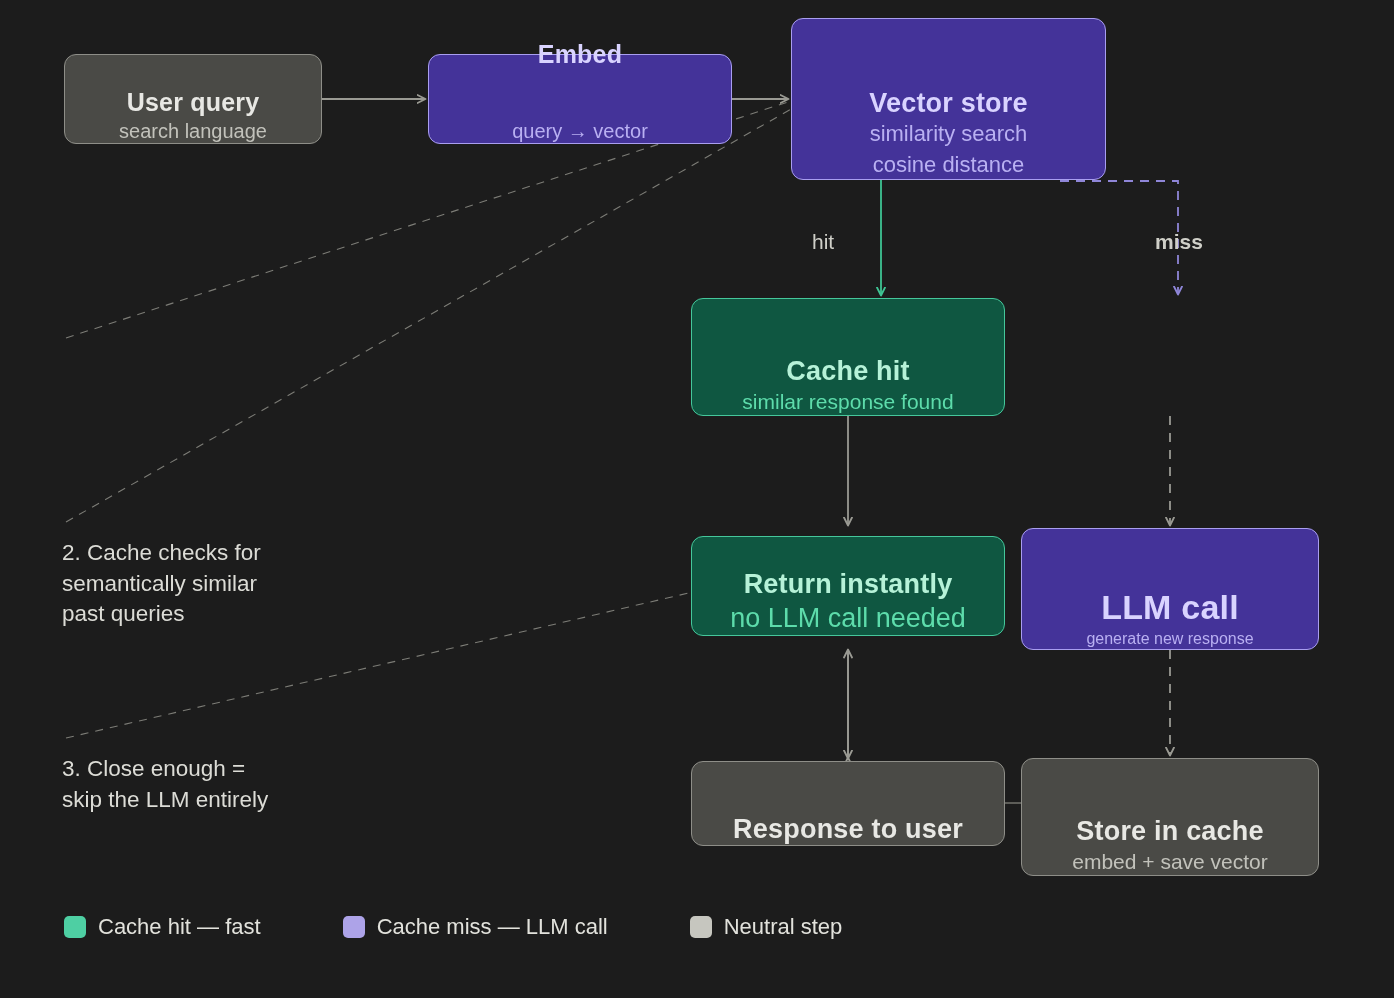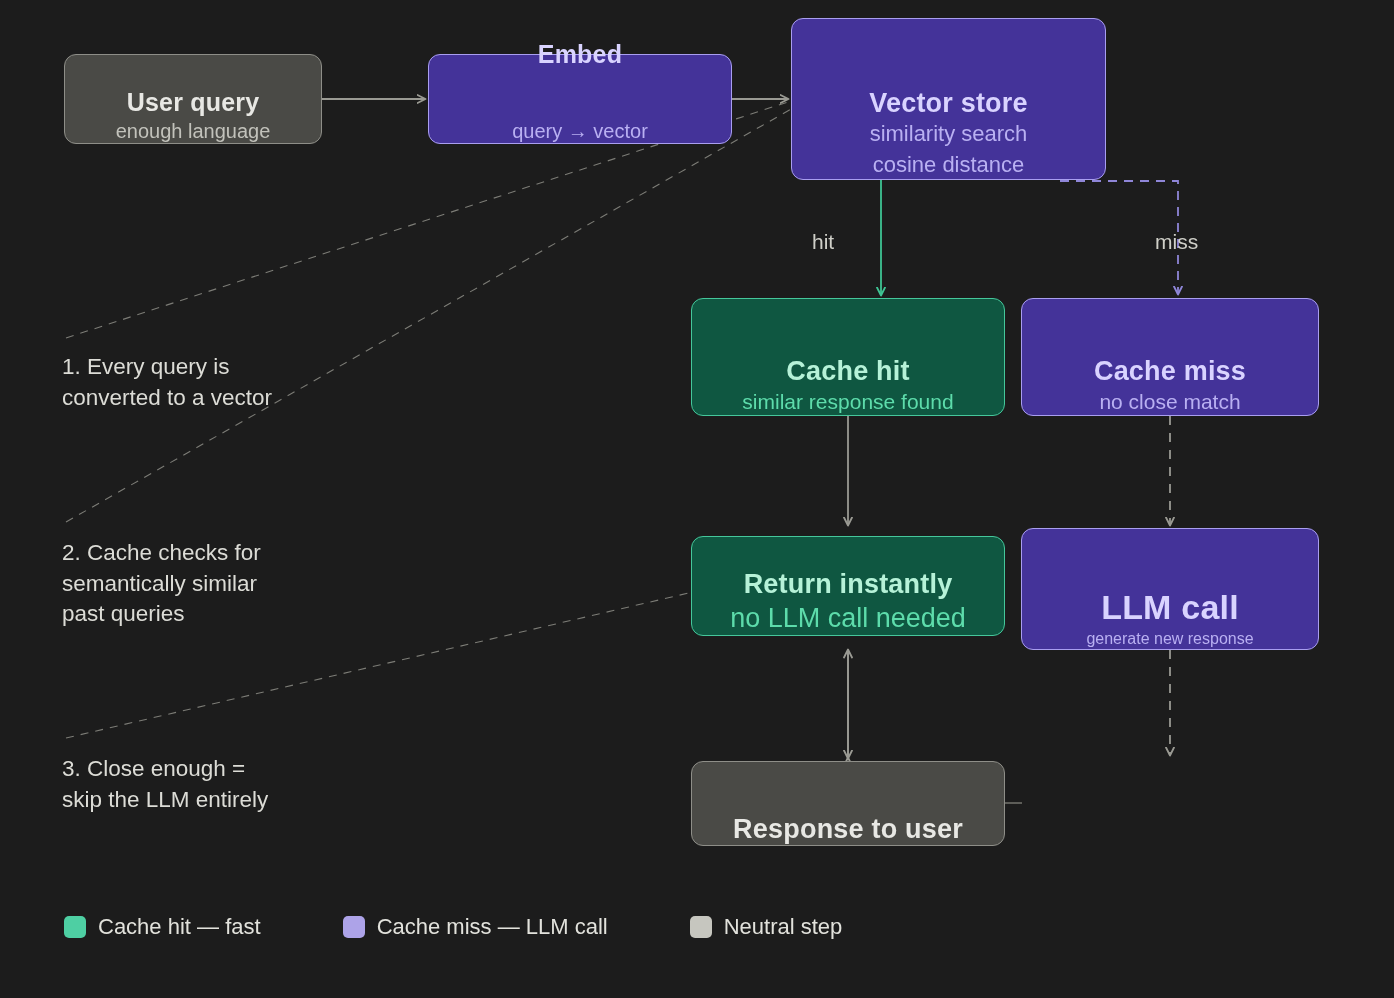--- a/index.html
+++ b/index.html
@@ -137,64 +137,62 @@
 
     <line x1="1002" y1="803" x2="1022" y2="803" stroke="#6f6f69" stroke-width="1.6"></line>
 
     <line x1="66" y1="338" x2="800" y2="98" stroke="#8d8d86" stroke-width="1.1" stroke-dasharray="8 7" opacity="0.85"></line>
     <line x1="66" y1="522" x2="800" y2="104" stroke="#8d8d86" stroke-width="1.1" stroke-dasharray="8 7" opacity="0.85"></line>
     <line x1="66" y1="738" x2="693" y2="592" stroke="#8d8d86" stroke-width="1.1" stroke-dasharray="8 7" opacity="0.85"></line>
   </svg>
 
   <div class="node n-neutral" style="left:64px; top:54px; width:258px; height:90px;">
     <div class="title" style="font-size:25px;">User query</div>
-    <div class="sub" style="font-size:20px;">enough language</div>
+    <div class="sub" style="font-size:20px;">search language</div>
   </div>
 
   <div class="node n-purple" style="left:428px; top:54px; width:304px; height:90px;gap:48px;">
     <div class="title" style="font-size:25px;">Embed</div>
     <div class="sub" style="font-size:20px;">query → vector</div>
   </div>
 
   <div class="node n-purple" style="left:791px; top:18px; width:315px; height:162px;">
     <div class="title" style="font-size:27px;">Vector store</div>
     <div class="sub" style="font-size:22px;">similarity search</div>
     <div class="sub" style="font-size:22px; margin-top:4px;">cosine distance</div>
   </div>
 
   <div class="node n-green" style="left:691px; top:298px; width:314px; height:118px;">
     <div class="title" style="font-size:27px;">Cache hit</div>
     <div class="sub" style="font-size:21px;">similar response found</div>
   </div>
 
-  <div class="node n-purple" style="left:1021px; top:298px; width:298px; height:118px;">
-    <div class="title" style="font-size:27px;">Cache miss</div>
-    <div class="sub" style="font-size:21px;">no close match</div>
-  </div>
 
   <div class="node n-green" style="left:691px; top:528px; width:314px; height:100px;margin-top:8px;">
     <div class="title" style="font-size:27px;">Return instantly</div>
     <div class="sub" style="font-size:27px;">no LLM call needed</div>
   </div>
 
   <div class="node n-purple" style="left:1021px; top:528px; width:298px; height:122px;">
     <div class="title" style="font-size:34px;">LLM call</div>
     <div class="sub" style="font-size:16px;">generate new response</div>
   </div>
 
   <div class="node n-neutral" style="left:691px; top:761px; width:314px; height:85px;">
     <div class="title" style="font-size:27px;">Response to user</div>
   </div>
 
+  <div class="node n-neutral" style="left:1021px; top:758px; width:298px; height:118px;">
+    <div class="title" style="font-size:27px;">Store in cache</div>
+    <div class="sub" style="font-size:21px;">embed + save vector</div>
+  </div>
 
   <div class="edge-label" style="left:812px; top:230px;">hit</div>
-  <div class="edge-label" style="left:1155px; top:230px;">miss</div>
-
-  <div class="annotation" style="left:62px; top:352px; width:330px;">1. Every query is
-converted to a vector</div>
+  <div class="edge-label" style="left:1155px; top:230px;font-weight:bold;">miss</div>
+
   <div class="annotation" style="left:62px; top:538px; width:330px;">2. Cache checks for
 semantically similar
 past queries</div>
   <div class="annotation" style="left:62px; top:754px; width:340px;">3. Close enough =
 skip the LLM entirely</div>
 
   <div class="legend" style="left:64px; top:914px;">
     <div class="legend-item" style="margin-right:82px;">
       <span class="swatch" style="background:#4ecfa3;"></span>
       <span class="legend-label">Cache hit — fast</span>

